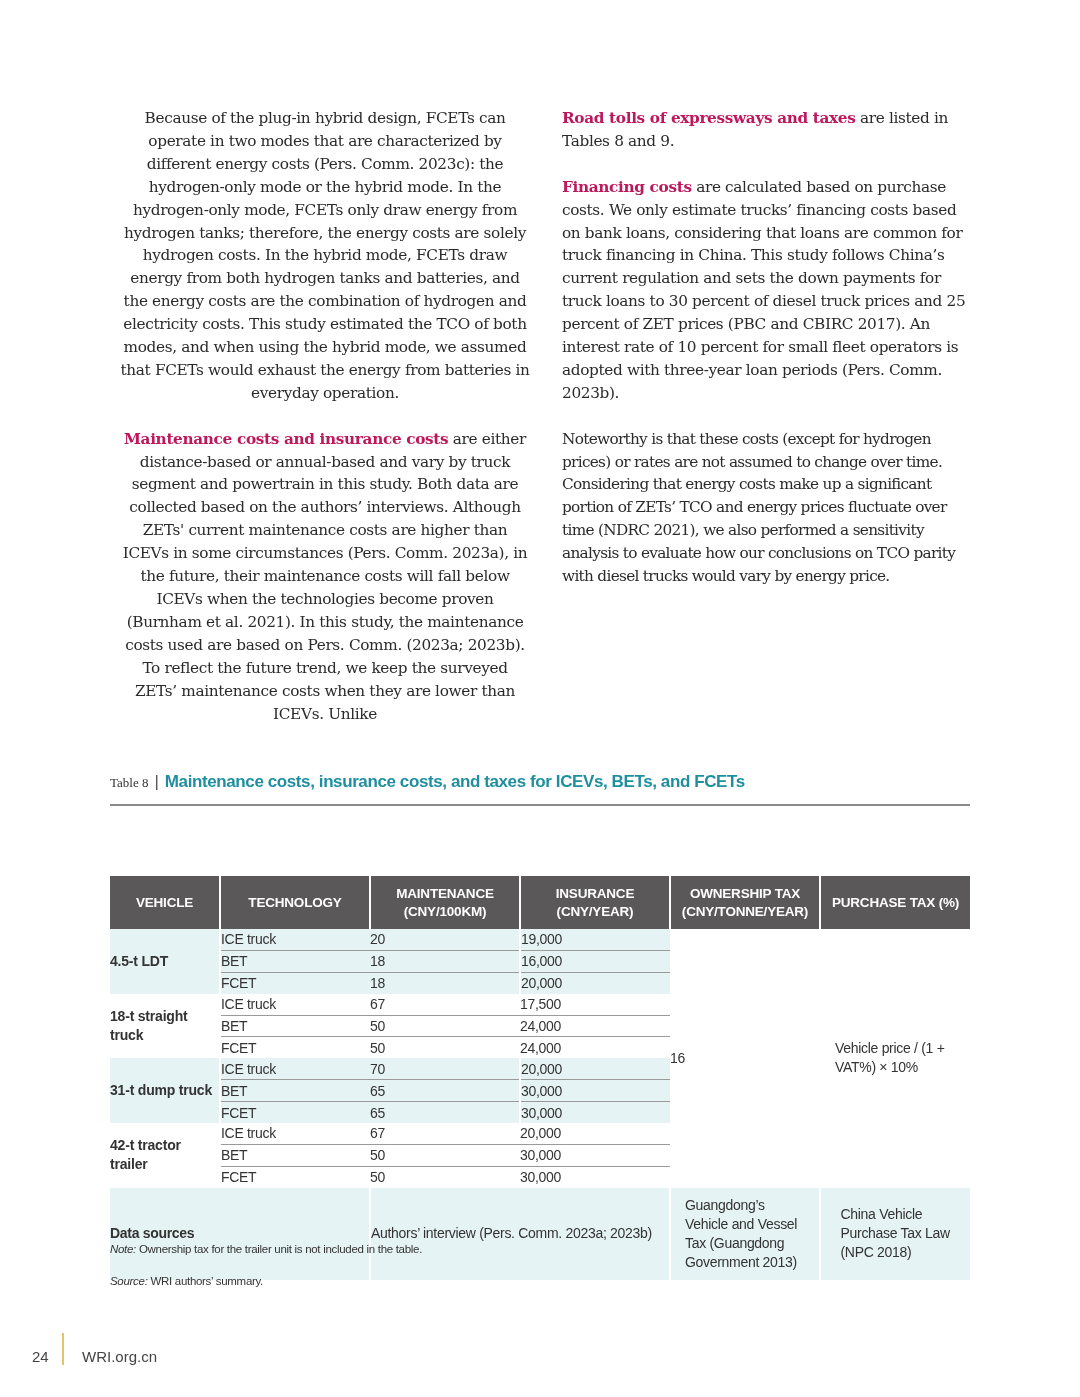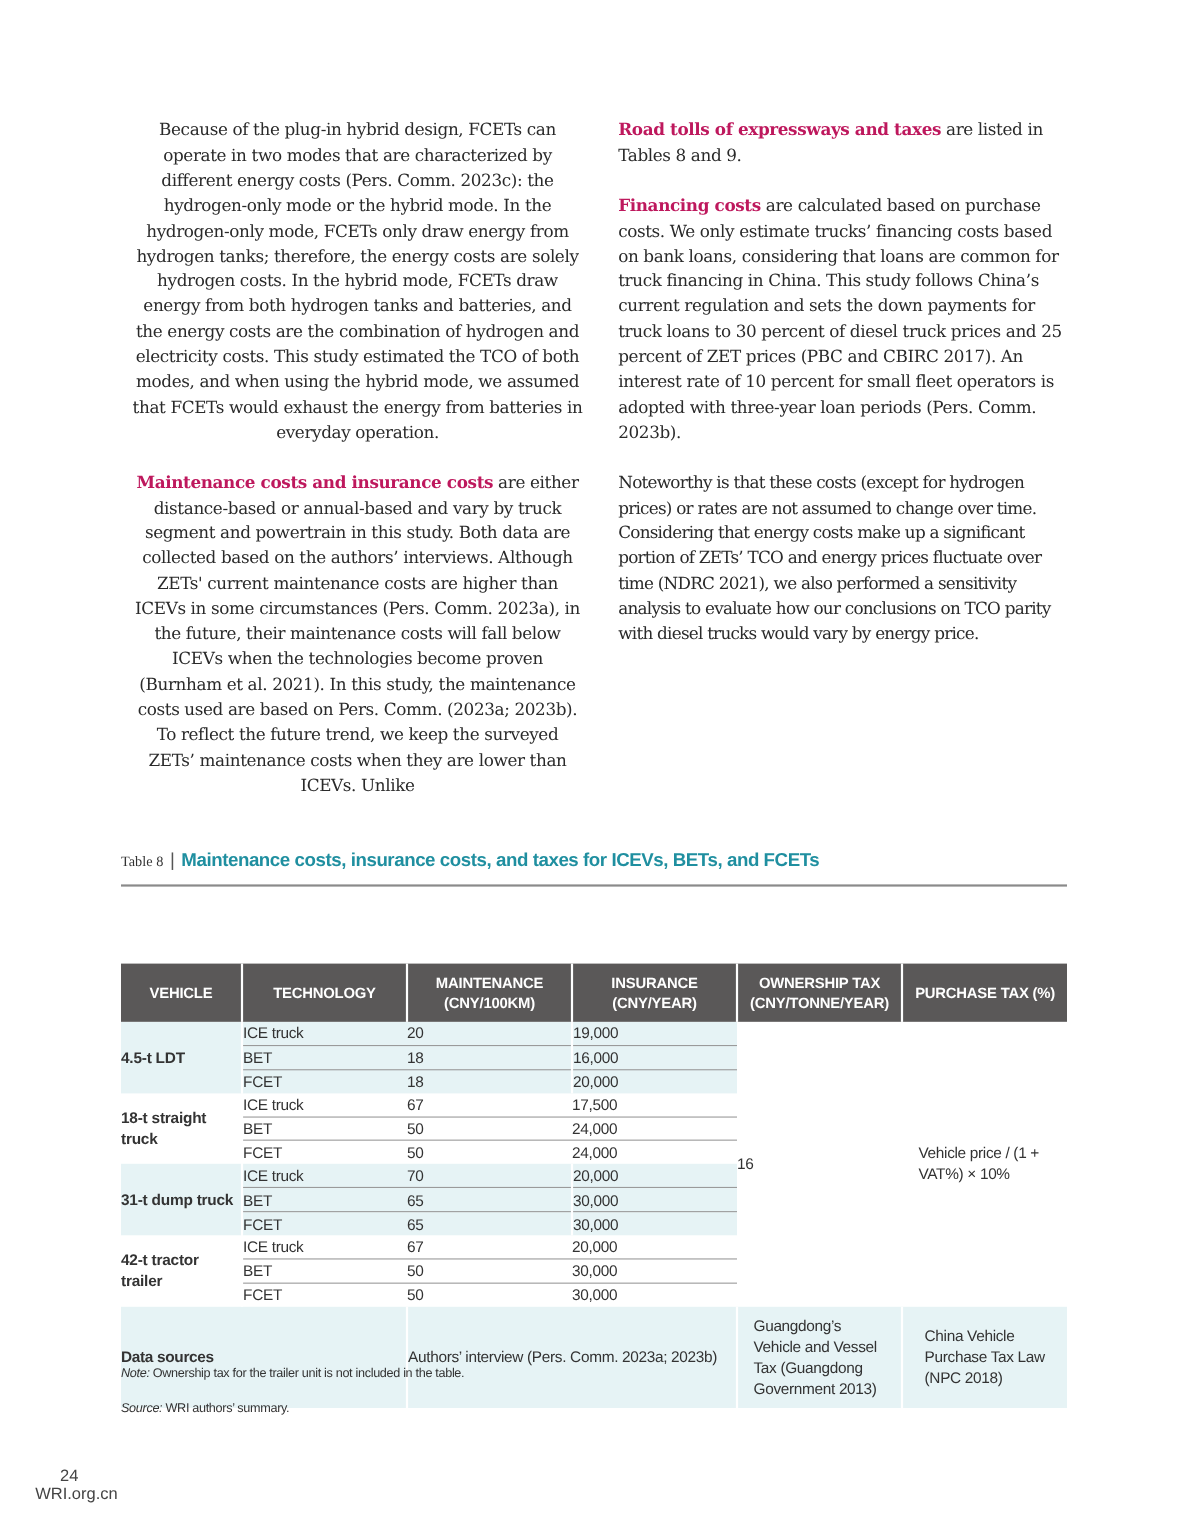--- a/index.html
+++ b/index.html
@@ -25,21 +25,21 @@
   table.t8 td.line { border-bottom:1px solid #9a9a9a; }
   table.t8 tr.g1 td.shade, table.t8 tr.g3 td.shade { background:#e6f3f5; }
   table.t8 td.sep { border-right:2px solid #fff; }
   table.t8 td.merged { background:#fff; font-size:14px; line-height:19px; }
   table.t8 tr.src td { background:#e6f3f5; height:92px; line-height:19px; border-right:2px solid #fff; }
   table.t8 tr.src td:last-child { border-right:none; }
 
   .note { position:absolute; left:110px; font-family:"Liberation Sans","DejaVu Sans",sans-serif; font-size:11.5px; color:#333; letter-spacing:-0.3px; }
   .note i { font-style:italic; }
 
-  .footer { position:absolute; left:32px; top:1333px; height:32px; display:flex; align-items:center; font-family:"Liberation Sans","DejaVu Sans",sans-serif; font-size:15px; color:#444;flex-direction:column; }
+  .footer { position:absolute; left:32px; top:1333px; height:32px; display:flex; align-items:flex-end; font-family:"Liberation Sans","DejaVu Sans",sans-serif; font-size:15px; color:#444; }
   .footer .pg { width:30px; }
   .footer .bar { width:2px; height:32px; background:#e2c56a; margin:0 18px 0 0; }
 </style>
 </head>
 <body>
 
 <div class="col left">
   <p class="tight">Because of the plug-in hybrid design, FCETs can operate in two modes that are characterized by different energy costs (Pers. Comm. 2023c): the hydrogen-only mode or the hybrid mode. In the hydrogen-only mode, FCETs only draw energy from hydrogen tanks; therefore, the energy costs are solely hydrogen costs. In the hybrid mode, FCETs draw energy from both hydrogen tanks and batteries, and the energy costs are the combination of hydrogen and electricity costs. This study estimated the TCO of both modes, and when using the hybrid mode, we assumed that FCETs would exhaust the energy from batteries in everyday operation.</p>
   <p class="tight"><b>Maintenance costs and insurance costs</b><span> are either distance-based or annual-based and vary by truck segment and powertrain in this study. Both data are collected based on the authors’ interviews. Although ZETs' current maintenance costs are higher than ICEVs in some circumstances (Pers. Comm. 2023a), in the future, their maintenance costs will fall below ICEVs when the technologies become proven (Burnham et al. 2021). In this study, the maintenance costs used are based on Pers. Comm. (2023a; 2023b). To reflect the future trend, we keep the surveyed ZETs’ maintenance costs when they are lower than ICEVs. Unlike</span></p>
 </div>

